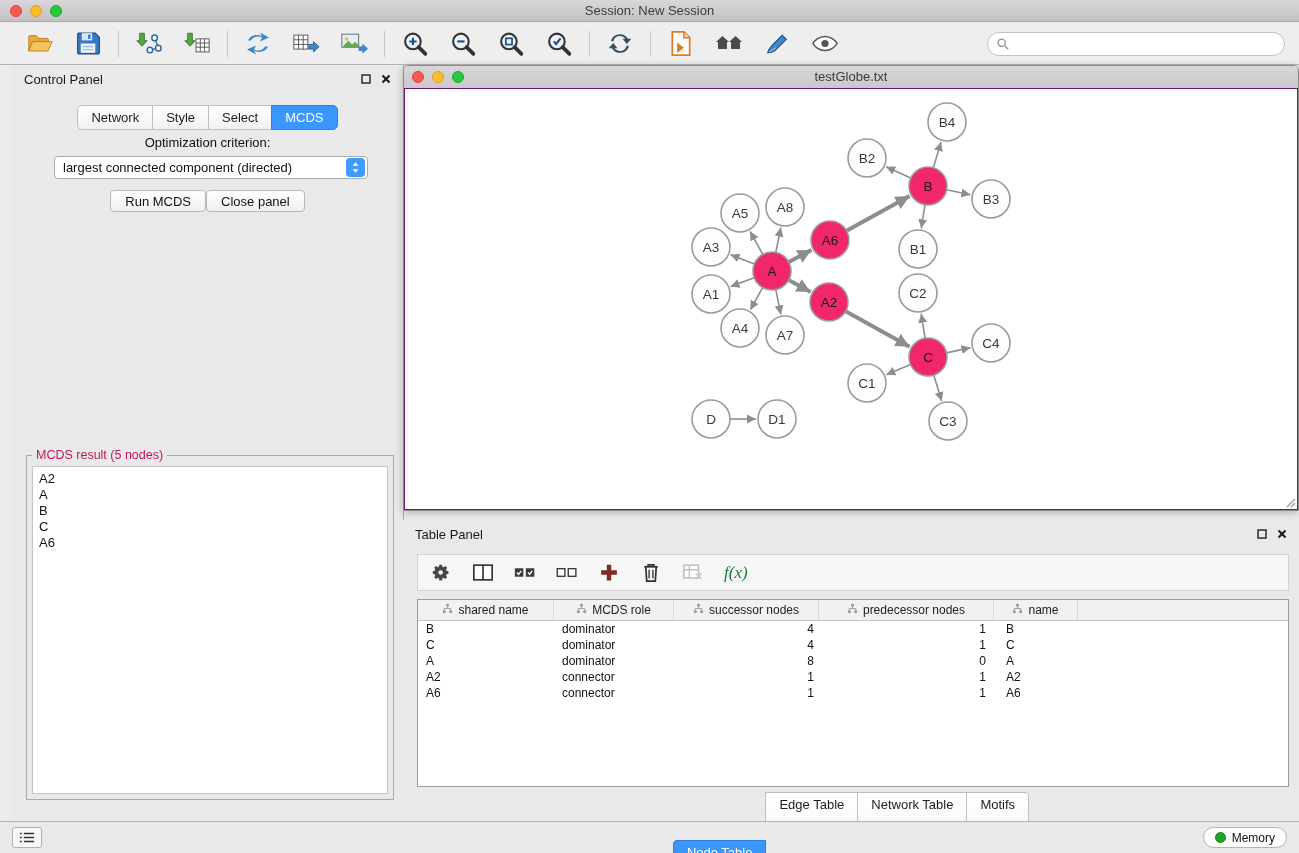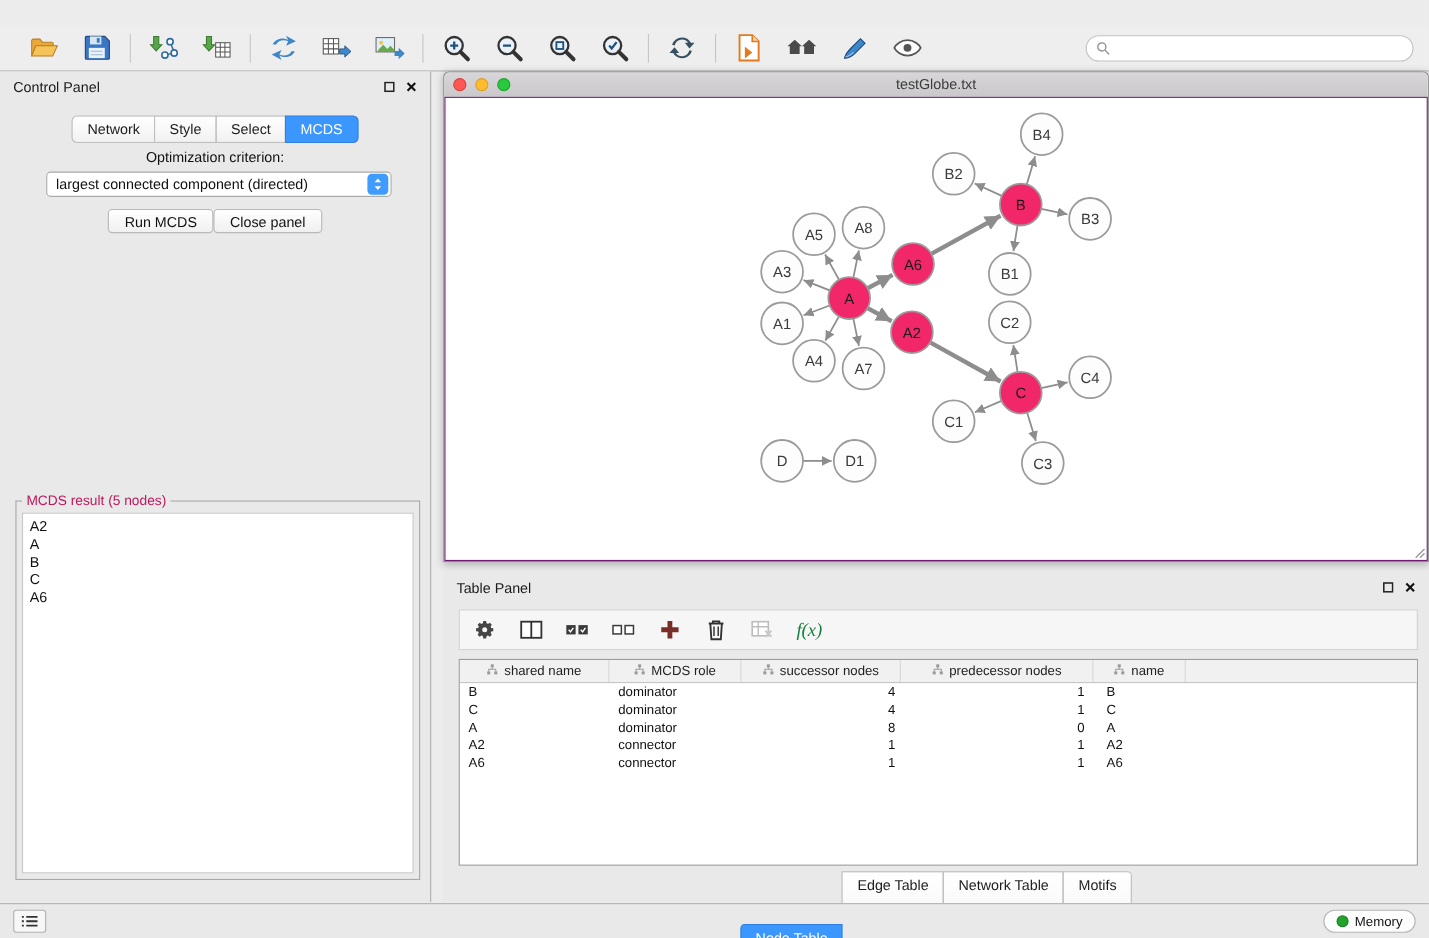--- a/index.html
+++ b/index.html
@@ -29,21 +29,21 @@
     border-radius:12px; display:flex; align-items:center; padding:0 8px; gap:5px; }
   .search-box svg { width:14px; height:14px; }
   .search-box input { border:none; outline:none; flex:1; font-size:12px; background:transparent; font-family:inherit; }
 
   
   .panel-header { height:28px; display:flex; align-items:center; padding:0 12px; font-size:13px; color:#1a1a1a; }
   .panel-controls { margin-left:auto; display:flex; gap:10px; align-items:center; }
   .panel-controls svg { width:10px; height:10px; cursor:pointer; }
 
   
-  .control-panel { position:absolute; left:0; top:65px; width:392px; height:755px;
+  .control-panel { position:absolute; left:12px; top:65px; width:392px; height:755px;
     background:#e9e9e9; border-right:1px solid #aeaeae; }
   .cp-tabs { display:flex; justify-content:center; margin-top:12px; }
   .cp-tab { padding:4px 13px; font-size:13px; color:#1d1d1d; background:linear-gradient(#ffffff,#f1f1f1);
     border:1px solid #bfbfbf; margin-left:-1px; cursor:pointer; }
   .cp-tab:first-child { border-radius:5px 0 0 5px; margin-left:0; }
   .cp-tab:last-child { border-radius:0 5px 5px 0; }
   .cp-tab.active { background:#3b97fd; border-color:#2f7fe0; color:#fff; position:relative; z-index:1; }
   .opt-label { position:absolute; left:0; top:70px; width:100%; text-align:center; font-size:13px; color:#111; }
   .criterion-select { position:absolute; left:42px; top:91px; width:314px; height:23px; background:#fff;
     border:1px solid #ababab; border-radius:4px; display:flex; align-items:center; cursor:pointer; }
@@ -109,20 +109,28 @@
   .status-left-btn svg { width:16px; height:13px; }
   .memory-btn { margin-left:auto; height:21px; border:1px solid #b5b5b5; border-radius:11px; background:#fdfdfd;
     display:flex; align-items:center; gap:6px; padding:0 11px; font-size:12px; color:#111; cursor:pointer; }
   .memory-dot { width:11px; height:11px; border-radius:50%; background:#23a32b; border:1px solid #188020; }
 </style>
 </head>
 <body>
 
 <div id="app">
 
+  <div class="titlebar">
+    <div class="traffic">
+      <span class="light red"></span>
+      <span class="light yellow"></span>
+      <span class="light green"></span>
+    </div>
+    <div class="wtitle">Session: New Session</div>
+  </div>
 
   <div class="toolbar">
     <div class="tgroups">
         <div class="tgroup">
           <div class="ticon">
             <svg viewBox="0 0 30 26">
               <path d="M3 21V6a1.5 1.5 0 011.5-1.5H11l2.5 3h9A1.5 1.5 0 0124 9v2H7z" fill="#e9a83c" stroke="#b97f1f"></path>
               <path d="M3 21l4-10h21l-4.5 10z" fill="#f6c35a" stroke="#b97f1f"></path>
             </svg>
           </div>

